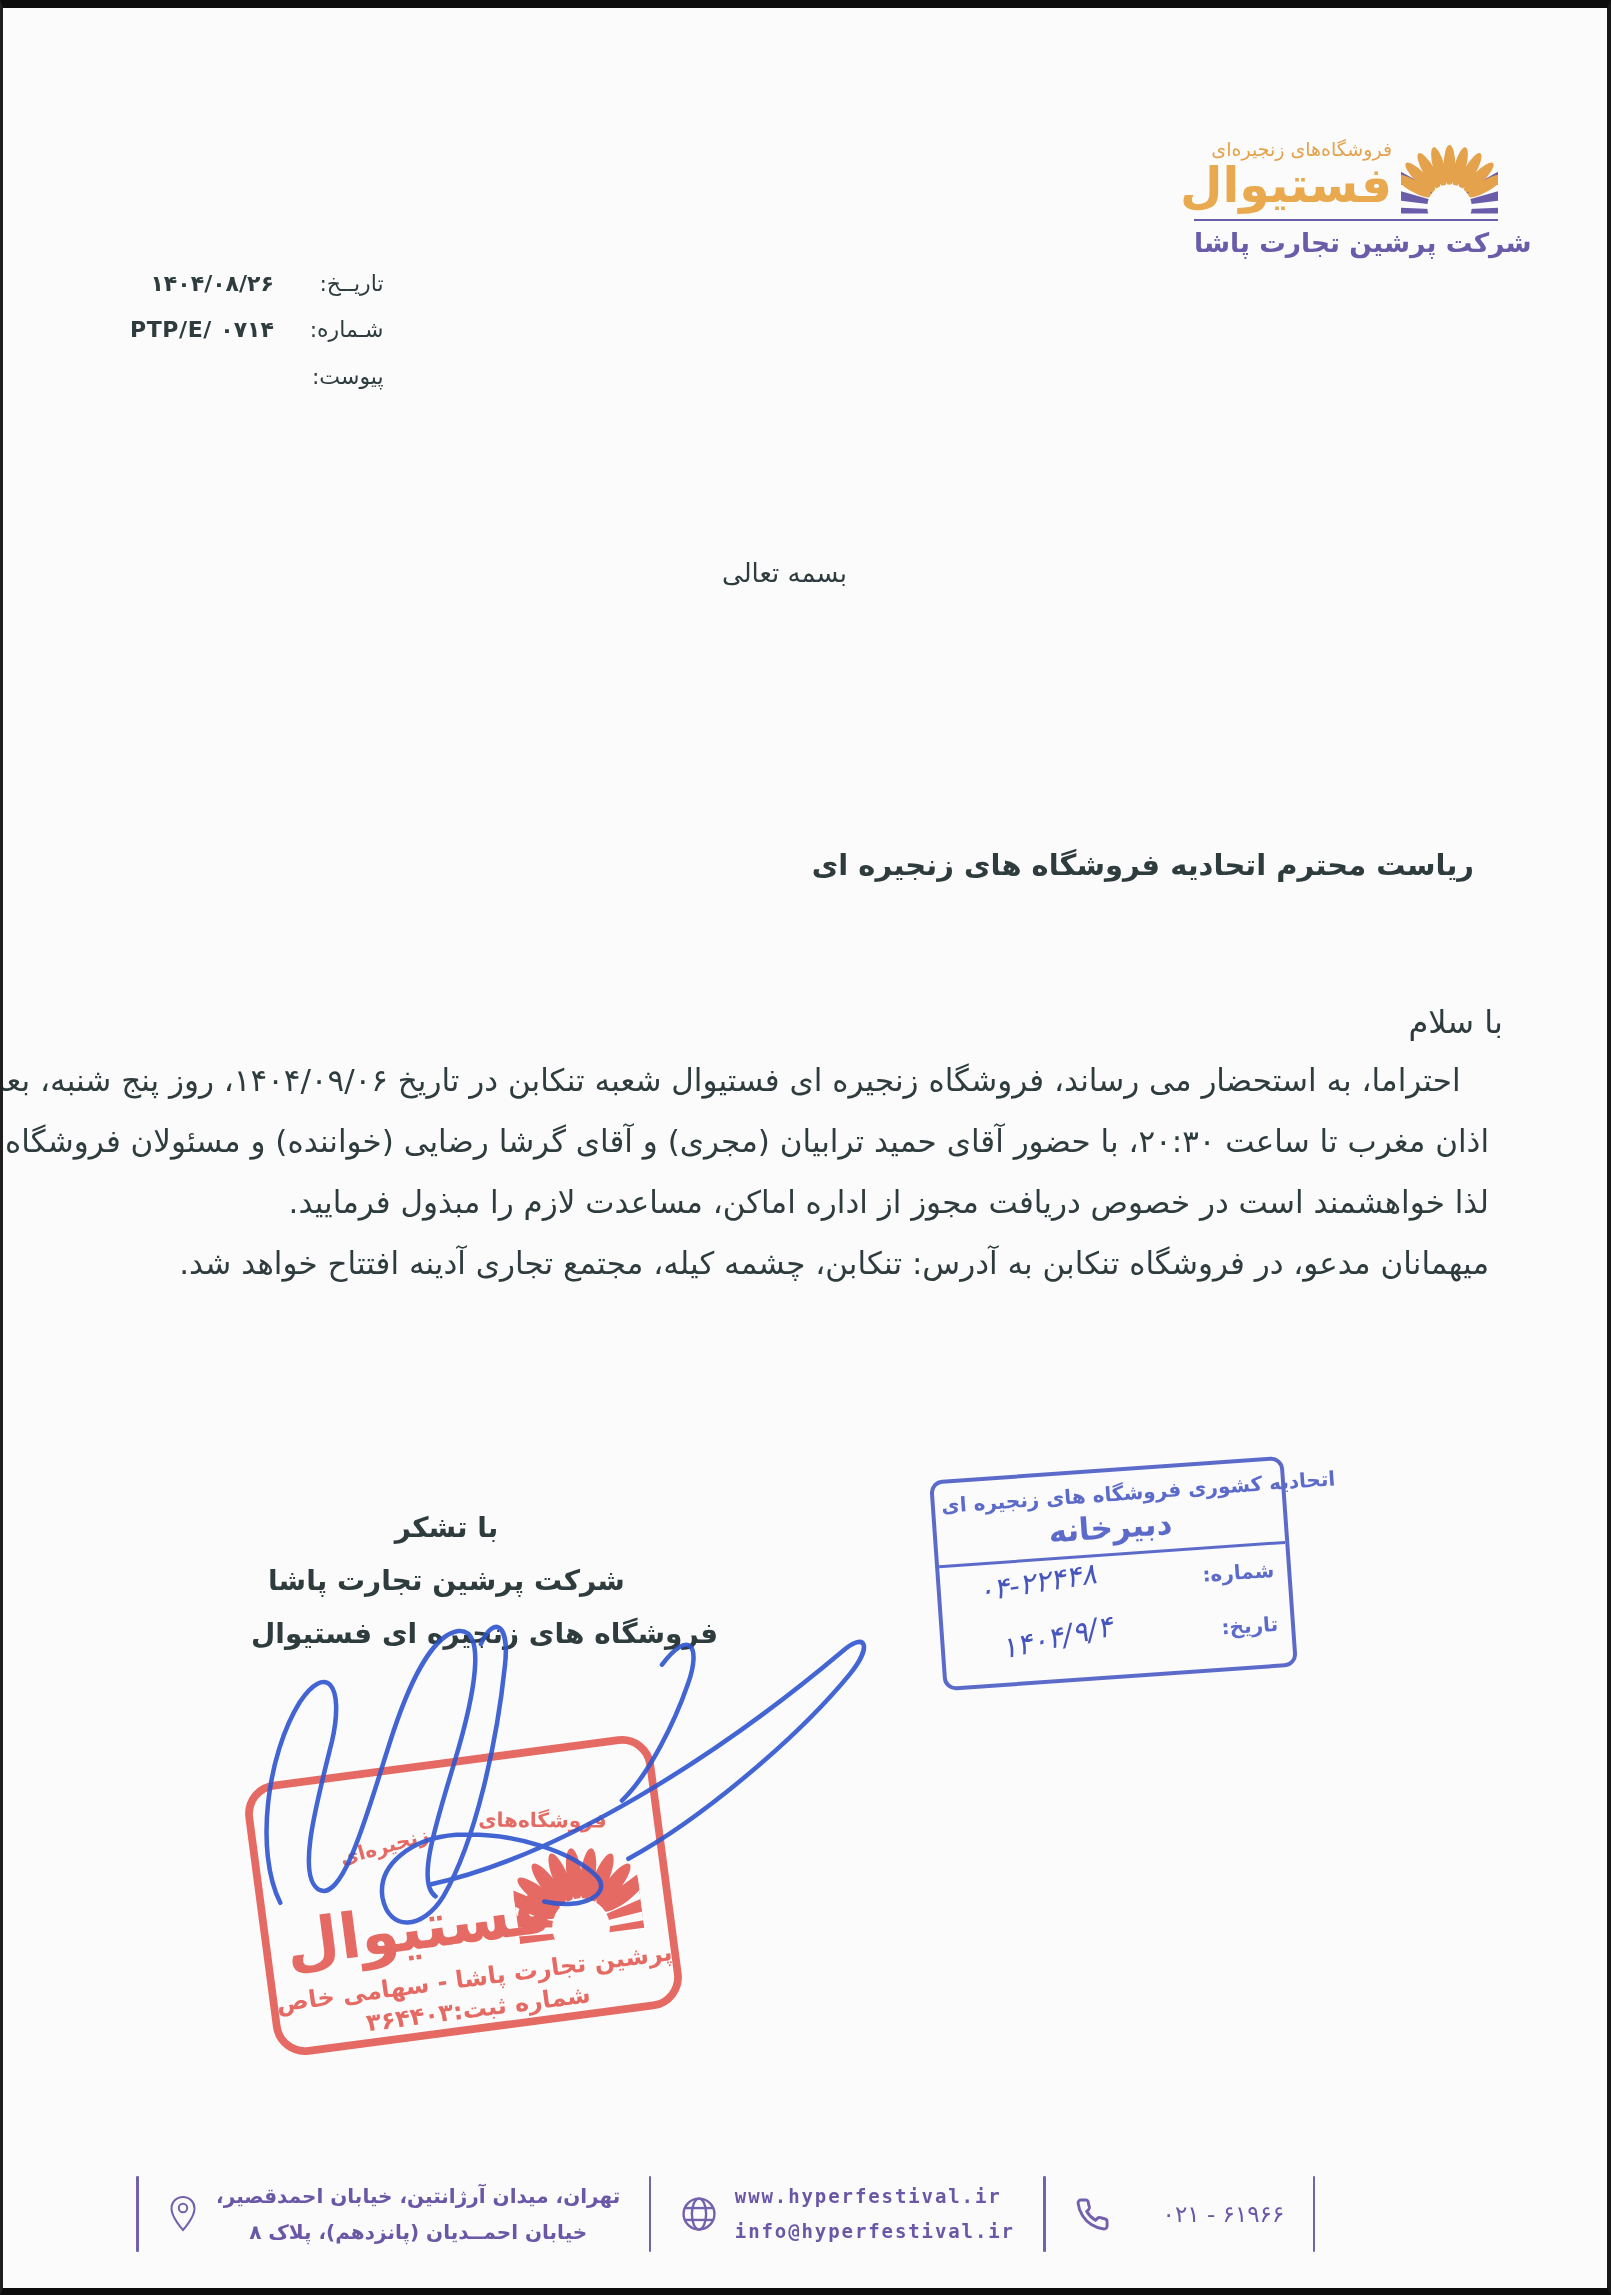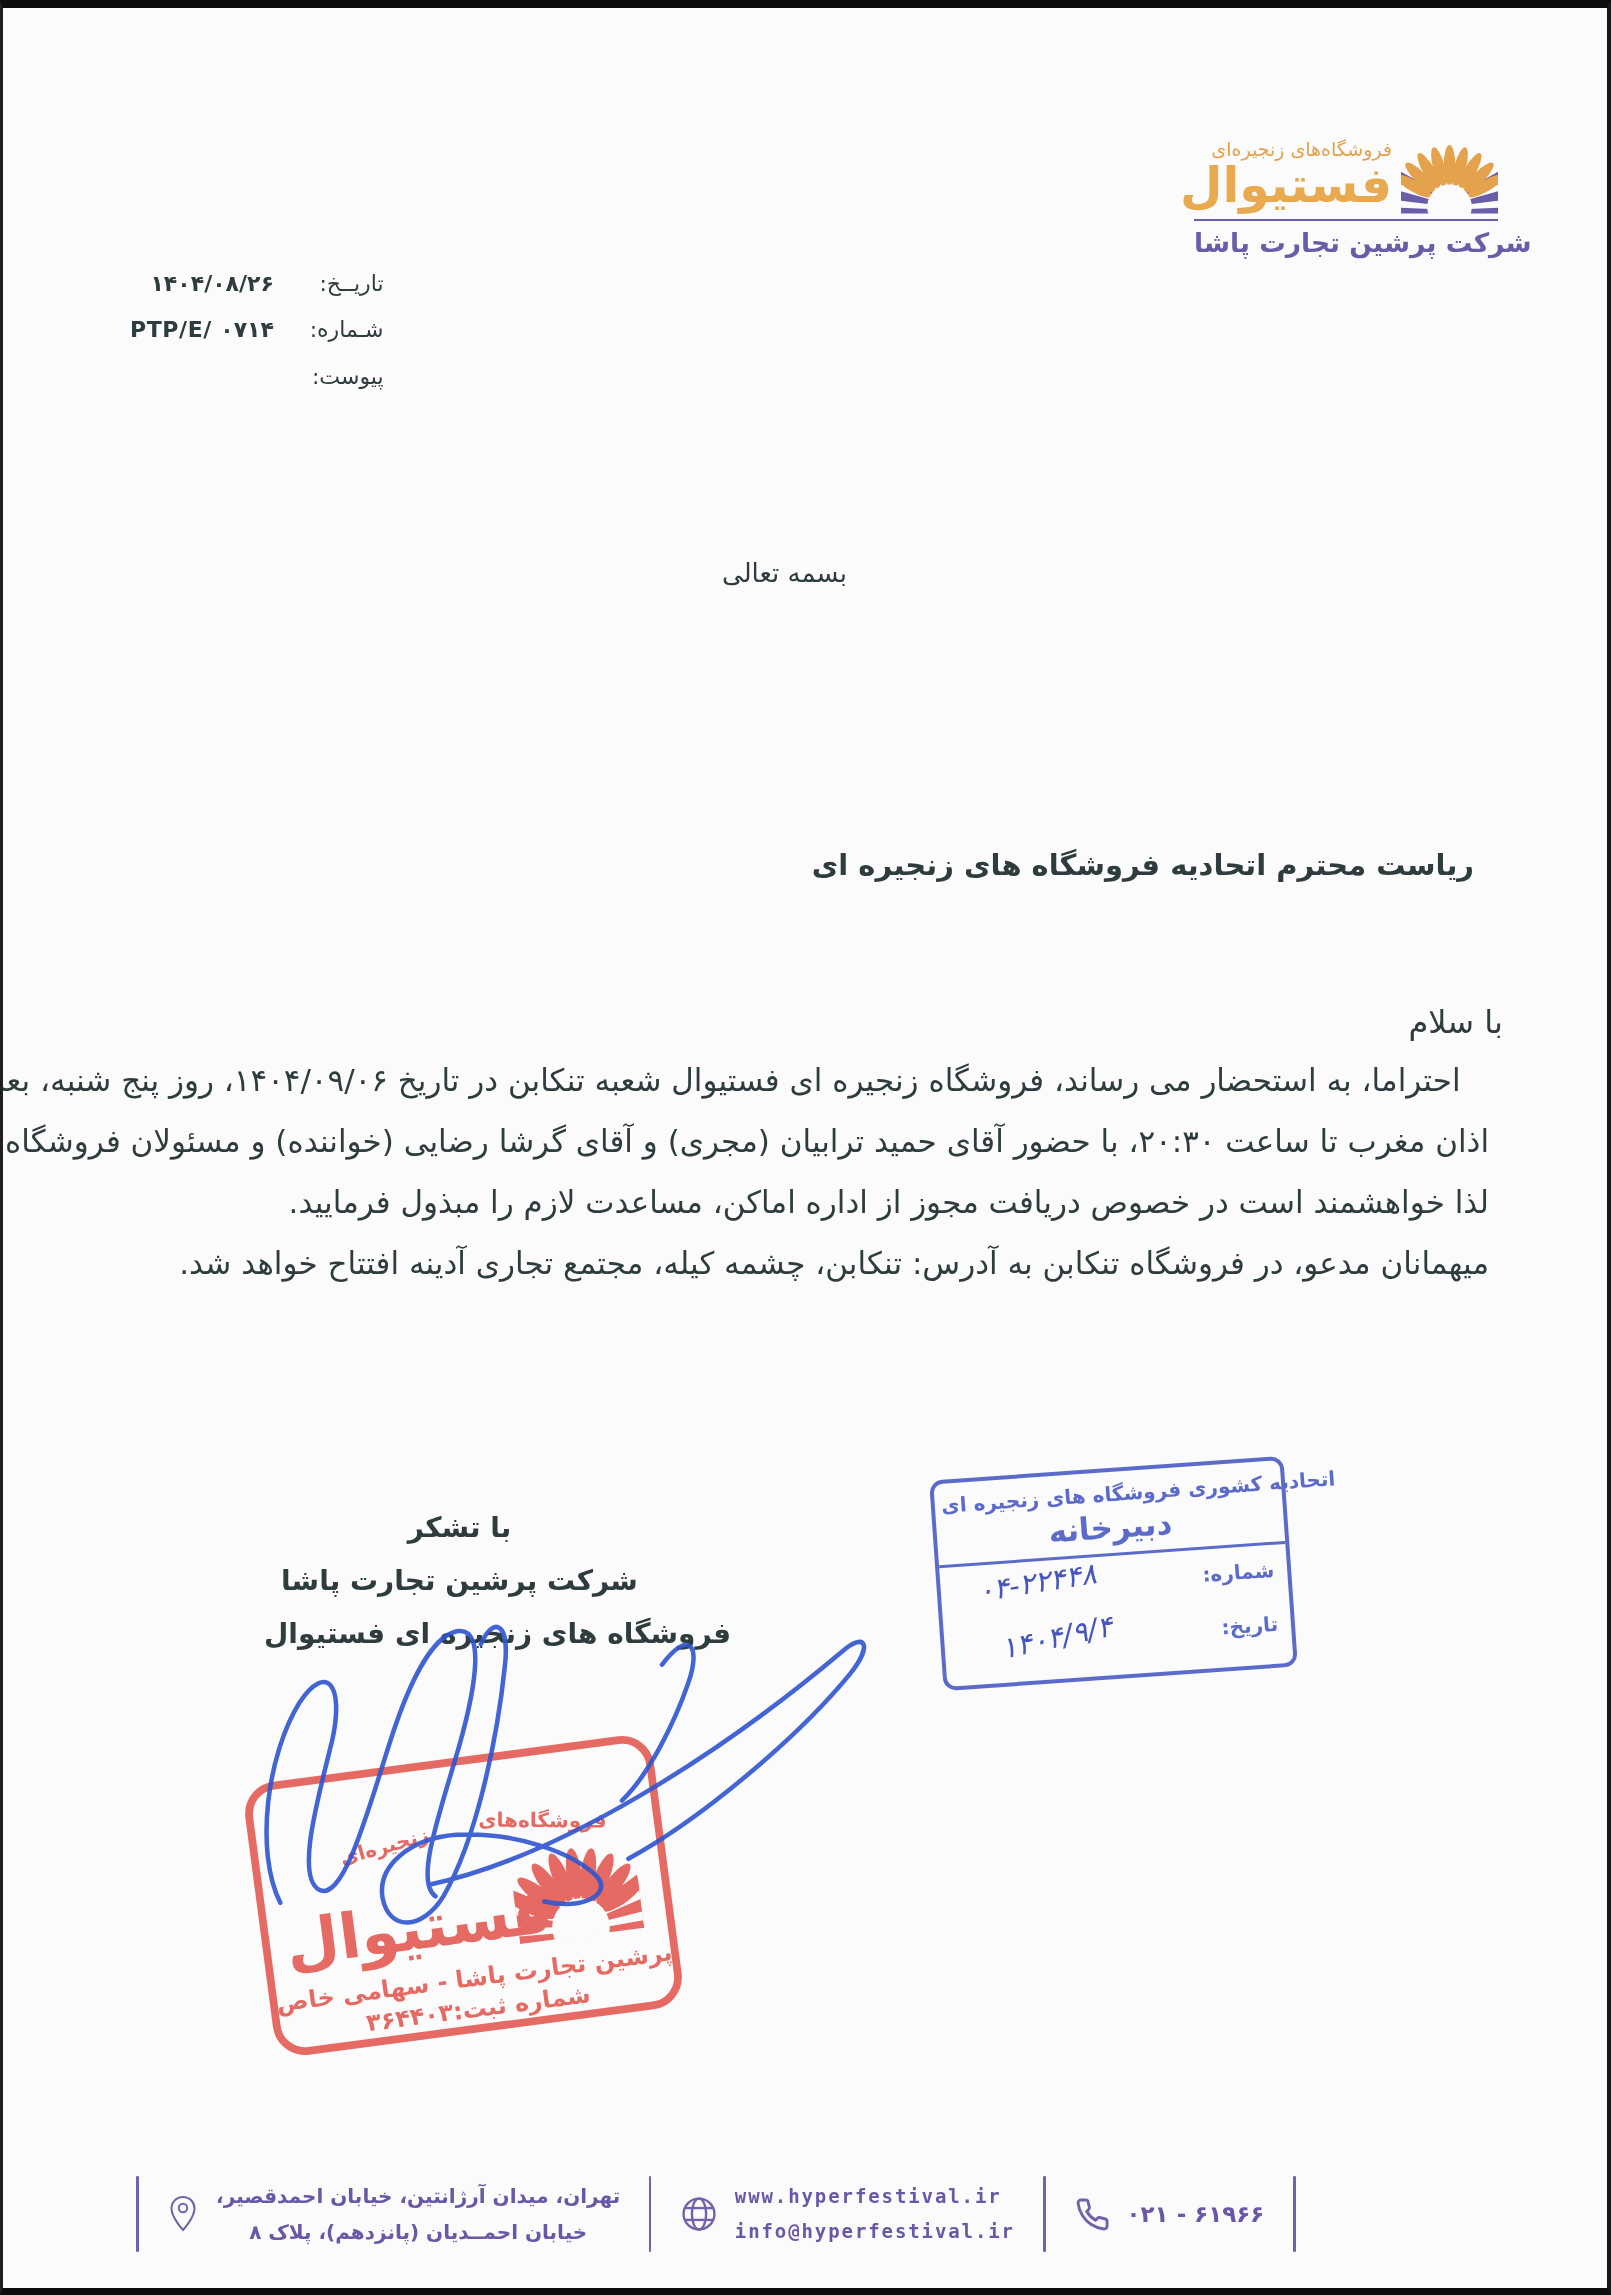--- a/index.html
+++ b/index.html
@@ -27,21 +27,21 @@
   
   .bismillah{position:absolute; top:550px; left:0; right:41px; text-align:center; font-size:26px;}
   
   .recipient{position:absolute; top:829px; right:133px; direction:rtl; text-align:right; font-weight:bold; font-size:29px; line-height:1.95;}
   
   .salutation{position:absolute; top:995px; right:104px; font-size:32px;}
   .body-text{position:absolute; top:1042px; right:118px; left:155px; direction:rtl; text-align:right; font-size:31px; line-height:61px;}
   .body-line{white-space:nowrap;}
   .body-line.indent{padding-right:28.5px;}
   
-  .closing{position:absolute; top:1503px; left:261px; width:391px; text-align:center; font-weight:bold; font-size:28px; z-index:1;}
+  .closing{position:absolute; top:1503px; left:248px; width:391px; text-align:center; font-weight:bold; font-size:28px; z-index:1;}
   .closing .cl{margin-bottom:20px; white-space:nowrap;}
   
   .sec-stamp{
     position:absolute; top:1460px; left:933px; width:355px; box-sizing:border-box;
     transform:rotate(-4deg); border:4.5px solid #5161C6; border-radius:13px;
     color:#5161C6; padding:10.4px 6.5px 10.4px; opacity:.93; z-index:1;
   }
   .sec-org{font-size:20px; font-weight:bold; text-align:center; white-space:nowrap;}
   .sec-title{font-size:31px; font-weight:bold; text-align:center; letter-spacing:1.9px; margin-top:2.6px;}
   .sec-divider{border-top:3.2px solid #5161C6; margin:7.8px -6.5px 0;}
@@ -54,21 +54,21 @@
   
   .red-stamp{position:absolute; top:1746px; left:250px; width:421px; height:283px; transform:rotate(-7.5deg); opacity:.88; z-index:2;}
   
   .signature{position:absolute; top:1597px; left:232px; width:647px; height:340px; z-index:3;}
   
   .footer{position:absolute; left:133px; bottom:36px; display:flex; align-items:center; gap:28.5px; color:#6A57A5;}
   .vbar{width:2.6px; height:76px; background:#7361AC; border-radius:1.3px; flex:0 0 auto;}
   .f-group{display:flex; align-items:center; gap:17px;}
   .f-address{direction:rtl; text-align:center; font-size:20px; font-weight:bold; line-height:1.8; white-space:nowrap;}
   .f-web{font-family:"DejaVu Sans Mono", monospace; font-weight:bold; font-size:19px; letter-spacing:1.9px; line-height:1.85; white-space:nowrap;}
-  .f-phone{direction:ltr; unicode-bidi:embed; font-size:23px; font-weight:bold; letter-spacing:2.6px; white-space:nowrap;}
+  .f-phone{direction:ltr; unicode-bidi:embed; font-size:23px; font-weight:normal; letter-spacing:2.6px; white-space:nowrap;margin-left:36px;}
   .f-icon{stroke:#7361AC; fill:none; stroke-width:2; flex:0 0 auto;}
 </style>
 </head>
 <body>
 
 <svg width="0" height="0" style="position:absolute" aria-hidden="true">
   <symbol id="sunburst" viewBox="0 0 200 175">
 
     <g fill="var(--stripe,#6B5CA9)">
       <polygon points="118,132 200,86 200,172 118,172"></polygon>

